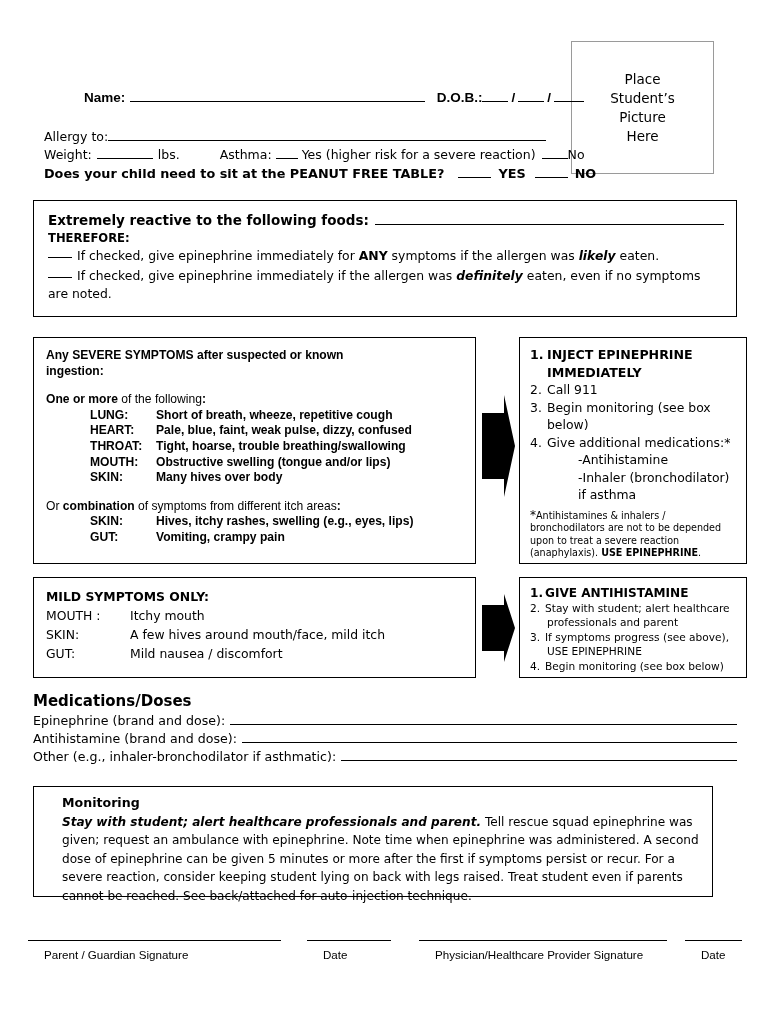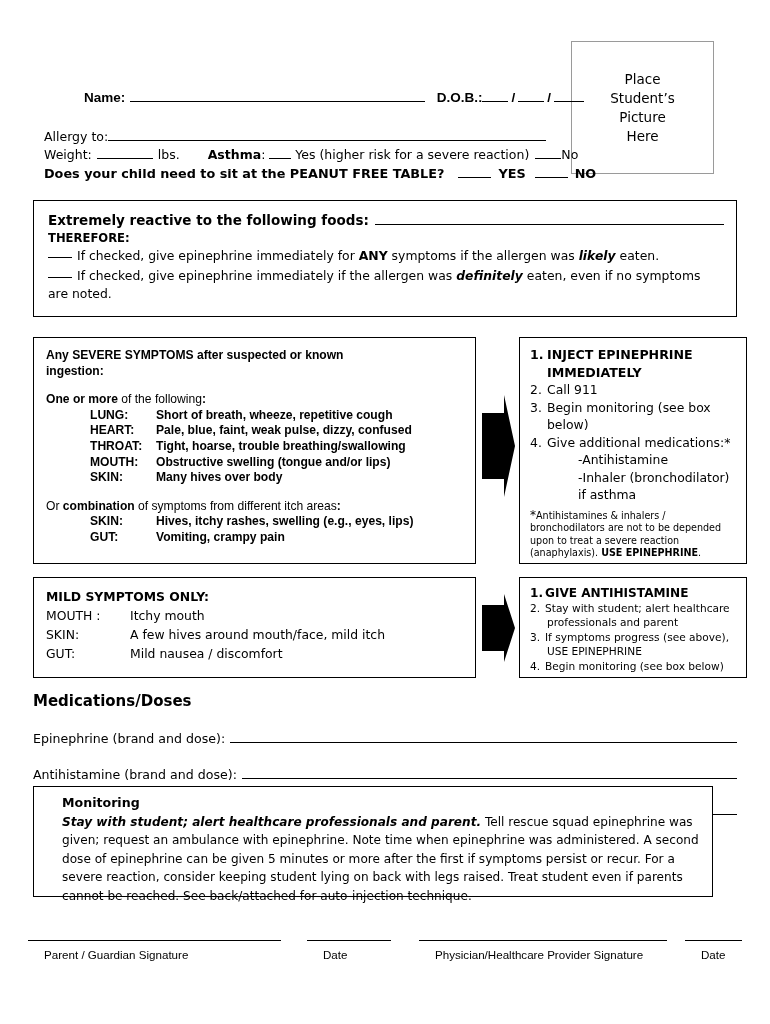--- a/index.html
+++ b/index.html
@@ -171,21 +171,21 @@
   .meds-title {
     font-family: "DejaVu Sans", sans-serif;
     font-weight: bold; font-size: 15px;
     margin-bottom: 2px;
   }
   .meds-row {
     font-family: "DejaVu Sans", sans-serif;
     font-size: 12.6px;
     white-space: nowrap;
     display: flex; align-items: baseline;
-    margin-top: 21px;
+    margin-top: 3px;
   }
   .meds-row .fill { flex: 1; border-bottom: 1.4px solid #000; margin-left: 5px; height: 12px; }
 
   
   #box-monitor {
     left: 33px; top: 786px; width: 680px; height: 111px;
     padding: 7px 10px 0 28px;
     font-family: "DejaVu Sans", sans-serif;
     font-size: 12.1px;
     line-height: 18.5px;
@@ -242,21 +242,21 @@
 
     <div class="line-allergy">
       <span>Allergy to:</span>
       <span class="ul-thin" style="width:438px;height:13px;"></span>
     </div>
 
     <div class="line-weight">
       <span>Weight:</span>
       <span class="ul-thin" style="width:56px;height:13px;margin:0 5px;"></span>
       <span>lbs.</span>
-      <span style="font-weight:bold;margin-left:28px;">Asthma</span>
+      <span style="font-weight:normal;margin-left:40px;">Asthma</span>
       <span>:</span>
       <span class="ul-thin" style="width:22px;height:13px;margin:0 4px;"></span>
       <span>Yes (higher risk for a severe reaction)</span>
       <span class="ul-thin" style="width:26px;height:13px;margin-left:6px;"></span>
       <span>No</span>
     </div>
 
     <div class="line-peanut">
       <span>Does your child need to sit at the PEANUT FREE TABLE?</span>
       <span class="ul" style="width:33px;height:13px;margin:0 7px 0 14px;"></span>

